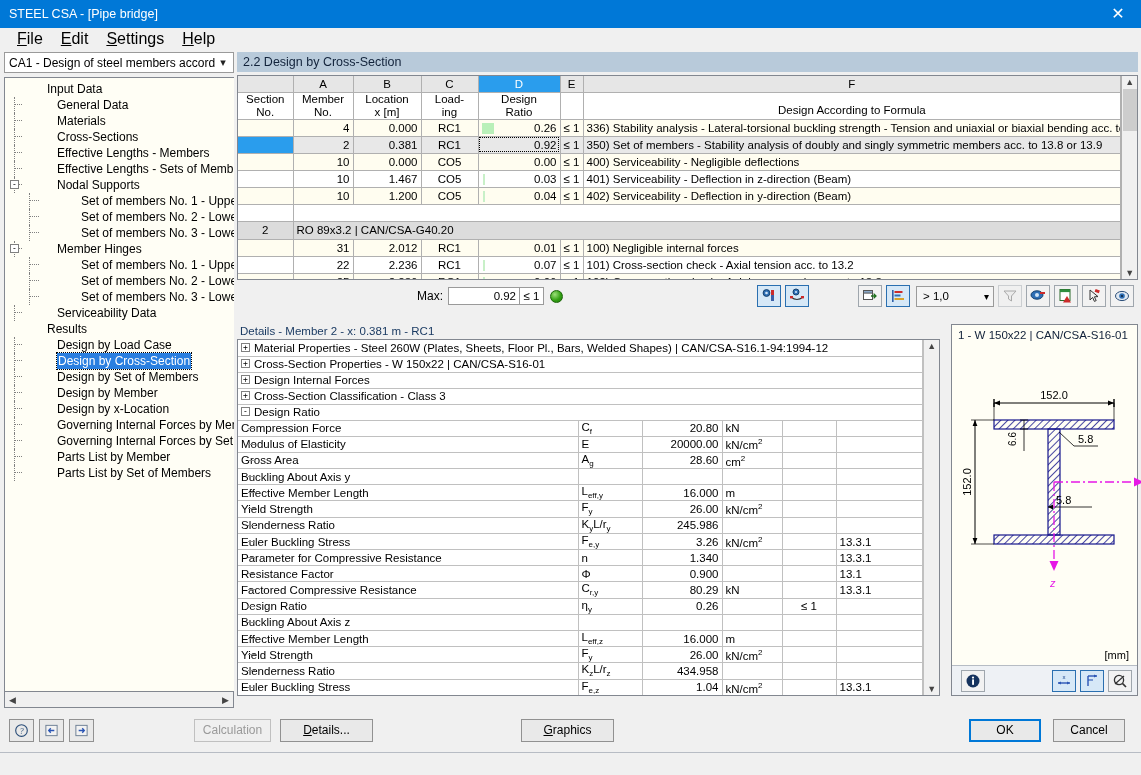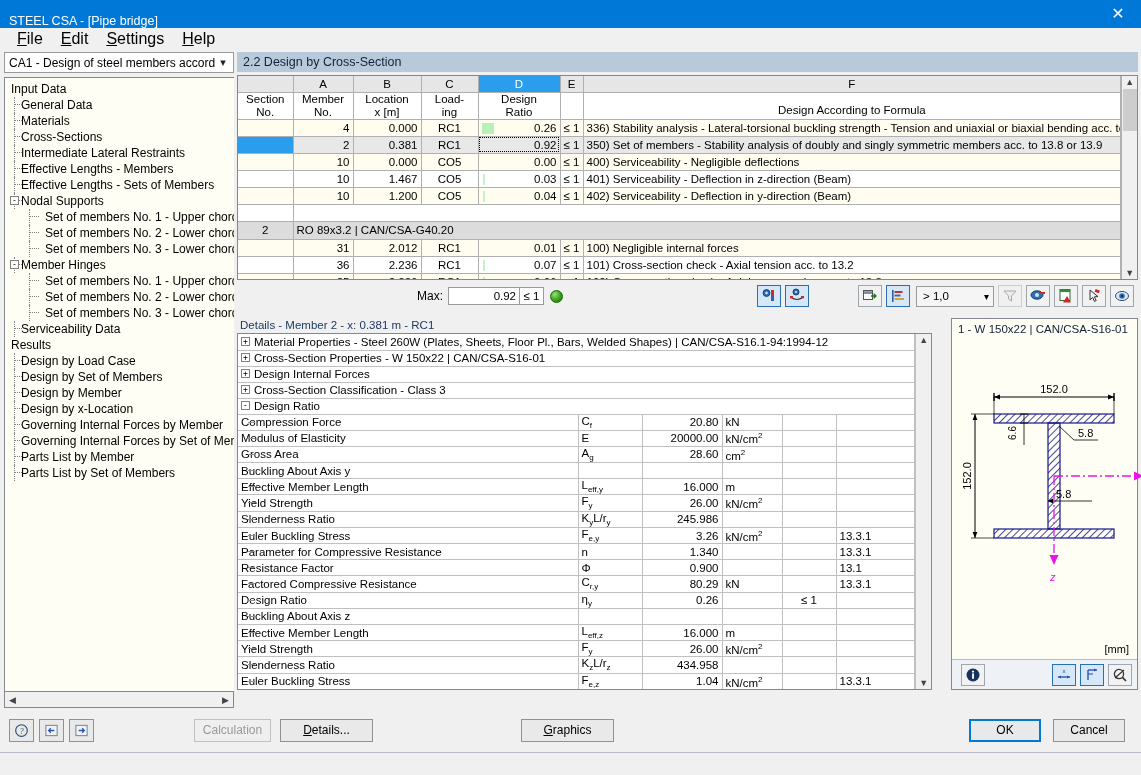--- a/index.html
+++ b/index.html
@@ -6,21 +6,21 @@
   html, body { margin:0; padding:0; }
   body {
     width:1141px; height:775px; overflow:hidden;
     font-family:"Liberation Sans", sans-serif;
     font-size:12px; color:#000; background:#f0f0f0;
     -webkit-font-smoothing:antialiased;
   }
   
   .titlebar{
     height:28px; background:#0078d7; color:#fff;
-    display:flex; align-items:flex-end; padding:0 0 0 9px;
+    display:flex; align-items:center; padding:0 0 0 9px;
     font-size:12.5px;
   }
   .titlebar .ttl{ flex:1; }
   .title-close{
     width:46px; height:28px; display:flex; align-items:center; justify-content:center;
     font-size:16px; font-family:"DejaVu Sans", sans-serif; color:#fff; line-height:1;
   }
   
   .menubar{
     height:22px; background:#f0f0f0; display:flex; align-items:center;
@@ -49,21 +49,21 @@
   }
   .tree{
     flex:1; margin-top:4px; background:#fffef5; border:1px solid #828790;
     border-right:none; overflow:hidden; position:relative;
     padding:3px 0 0 0;
   }
   .tnode{ height:16px; line-height:16px; font-size:12px; white-space:nowrap; position:relative; padding-left:6px;}
   .tnode.lv0{ padding-left:6px; }
   .tnode.lv1{ padding-left:16px; }
   .tnode.lv2{ padding-left:40px; }
-  .tnode .lbl{ display:inline-block; }
+  .tnode .lbl{ display:inline-block;margin-left:36px; }
   .tnode.sel .lbl{ background:#2a7fe0; color:#fff; outline:1px dotted #000; padding:0 1px;}
   .tnode .dash{
     position:absolute; left:9px; top:7px; width:8px; border-top:1px dotted #808080;
   }
   .tnode.lv2 .dash{ left:24px; width:10px; }
   .tnode .vline{
     position:absolute; left:9px; top:0; bottom:0; border-left:1px dotted #808080;
   }
   .tnode.lv2 .vline{ left:24px; }
   .tnode .exp{
@@ -152,21 +152,21 @@
   .ibtn.on{ border:1px solid #2a6fb0; background:#d6e8f7; }
   .ibtn.dim{ opacity:.45; }
   .selcombo{
     width:78px; height:21px; border:1px solid #9a9a9a; background:#f5f5f5;
     display:flex; align-items:center; padding-left:6px; font-size:11.5px;
     margin-left:6px; position:relative;
   }
   .selcombo .caret{ position:absolute; right:4px; font-size:10px; }
 
   
-  .lower{ display:flex; margin-top:9px; height:372px; gap:19px;justify-content:center; }
+  .lower{ display:flex; margin-top:15px; height:372px; gap:11px;justify-content:center; }
   .details{
     flex:1; display:flex; flex-direction:column;
   }
   .details-title{ font-size:11.5px; color:#1b3b63; padding:1px 0 2px 3px; }
   .dwrap{ flex:1; border:1px solid #828790; background:#fff; display:flex; overflow:hidden;}
   table.dgrid{ border-collapse:collapse; table-layout:fixed; width:100%; font-size:11.5px; }
   table.dgrid td{
     border-right:1px solid #c0c0c0; border-bottom:1px solid #c0c0c0;
     height:16px; padding:0 3px; white-space:nowrap; overflow:hidden;
   }
@@ -238,34 +238,34 @@
   <div class="left">
     <div class="combo">
       <span>CA1 - Design of steel members according to</span>
       <span class="caret">▾</span>
     </div>
     <div class="tree" id="tree">
         <div class="tnode lv0"><span class="lbl">Input Data</span></div>
         <div class="tnode lv1"><span class="vline"></span><span class="dash"></span><span class="lbl">General Data</span></div>
         <div class="tnode lv1"><span class="vline"></span><span class="dash"></span><span class="lbl">Materials</span></div>
         <div class="tnode lv1"><span class="vline"></span><span class="dash"></span><span class="lbl">Cross-Sections</span></div>
-        <div class="tnode lv1"><span class="vline"></span><span class="dash"></span><span class="lbl">Intermediate Lateral Restraints</span></div>
         <div class="tnode lv1"><span class="vline"></span><span class="dash"></span><span class="lbl">Effective Lengths - Members</span></div>
         <div class="tnode lv1"><span class="vline"></span><span class="dash"></span><span class="lbl">Effective Lengths - Sets of Members</span></div>
         <div class="tnode lv1"><span class="vline"></span><span class="dash"></span><span class="exp">-</span><span class="lbl">Nodal Supports</span></div>
         <div class="tnode lv2"><span class="vline"></span><span class="dash"></span><span class="lbl">Set of members No. 1 - Upper chord</span></div>
         <div class="tnode lv2"><span class="vline"></span><span class="dash"></span><span class="lbl">Set of members No. 2 - Lower chord 1</span></div>
         <div class="tnode lv2"><span class="vline"></span><span class="dash"></span><span class="lbl">Set of members No. 3 - Lower chord 2</span></div>
         <div class="tnode lv1"><span class="vline"></span><span class="dash"></span><span class="exp">-</span><span class="lbl">Member Hinges</span></div>
         <div class="tnode lv2"><span class="vline"></span><span class="dash"></span><span class="lbl">Set of members No. 1 - Upper chord</span></div>
         <div class="tnode lv2"><span class="vline"></span><span class="dash"></span><span class="lbl">Set of members No. 2 - Lower chord 1</span></div>
         <div class="tnode lv2"><span class="vline"></span><span class="dash"></span><span class="lbl">Set of members No. 3 - Lower chord 2</span></div>
         <div class="tnode lv1"><span class="vline"></span><span class="dash"></span><span class="lbl">Serviceability Data</span></div>
         <div class="tnode lv0"><span class="lbl">Results</span></div>
         <div class="tnode lv1"><span class="vline"></span><span class="dash"></span><span class="lbl">Design by Load Case</span></div>
+        <div class="tnode lv1 sel"><span class="vline"></span><span class="dash"></span><span class="lbl">Design by Cross-Section</span></div>
         <div class="tnode lv1"><span class="vline"></span><span class="dash"></span><span class="lbl">Design by Set of Members</span></div>
         <div class="tnode lv1"><span class="vline"></span><span class="dash"></span><span class="lbl">Design by Member</span></div>
         <div class="tnode lv1"><span class="vline"></span><span class="dash"></span><span class="lbl">Design by x-Location</span></div>
         <div class="tnode lv1"><span class="vline"></span><span class="dash"></span><span class="lbl">Governing Internal Forces by Member</span></div>
         <div class="tnode lv1"><span class="vline"></span><span class="dash"></span><span class="lbl">Governing Internal Forces by Set of Memb</span></div>
         <div class="tnode lv1"><span class="vline"></span><span class="dash"></span><span class="lbl">Parts List by Member</span></div>
         <div class="tnode lv1"><span class="vline"></span><span class="dash"></span><span class="lbl">Parts List by Set of Members</span></div>
       </div>
     <div class="hscroll">
       <div class="arw">◀</div>
@@ -364,21 +364,21 @@
               <td class="secno"></td>
               <td class="num">31</td>
               <td class="num">2.012</td>
               <td class="ctr">RC1</td>
               <td class="ratio">0.01</td>
               <td class="ctr">≤ 1</td>
               <td>100) Negligible internal forces</td>
             </tr>
             <tr class="r white">
               <td class="secno"></td>
-              <td class="num">36</td>
+              <td class="num">22</td>
               <td class="num">2.236</td>
               <td class="ctr">RC1</td>
               <td class="ratio"><span class="barthin"></span>0.07</td>
               <td class="ctr">≤ 1</td>
               <td>101) Cross-section check - Axial tension acc. to 13.2</td>
             </tr>
             <tr class="r alt">
               <td class="secno"></td>
               <td class="num">25</td>
               <td class="num">2.236</td>

